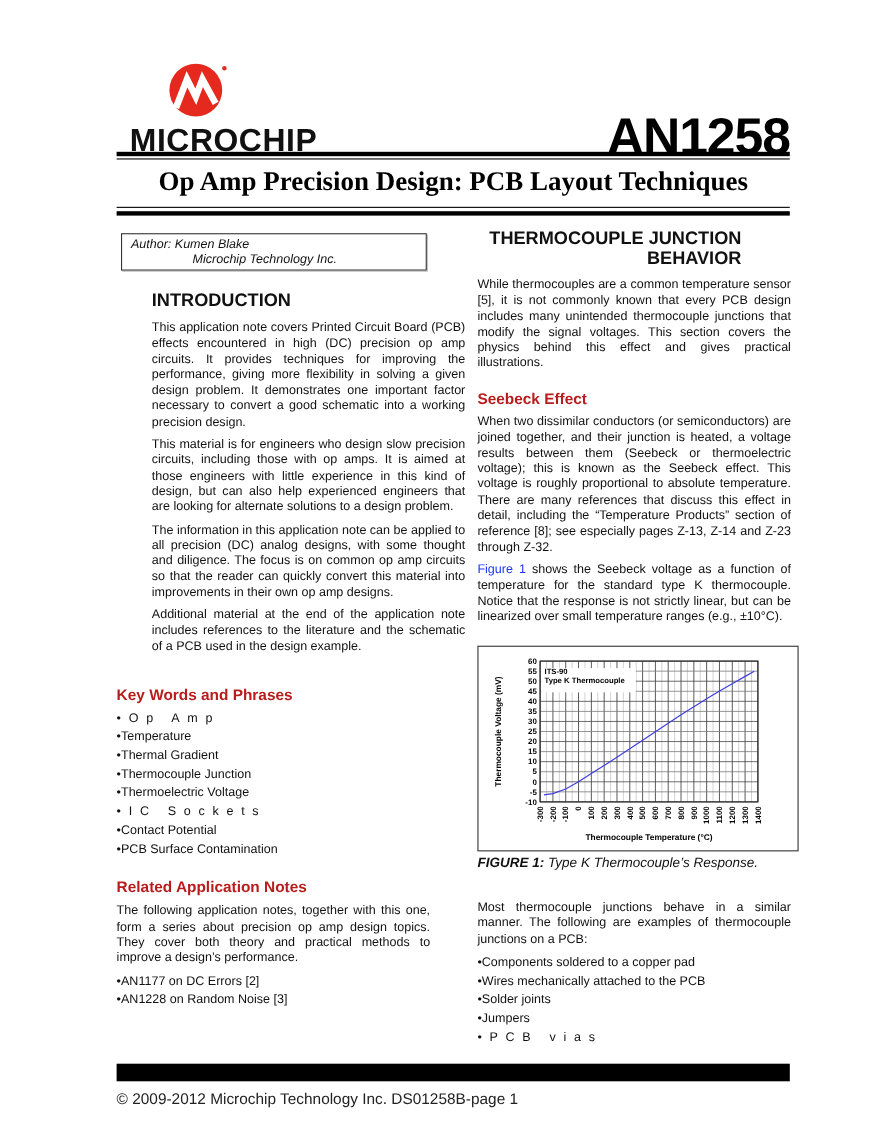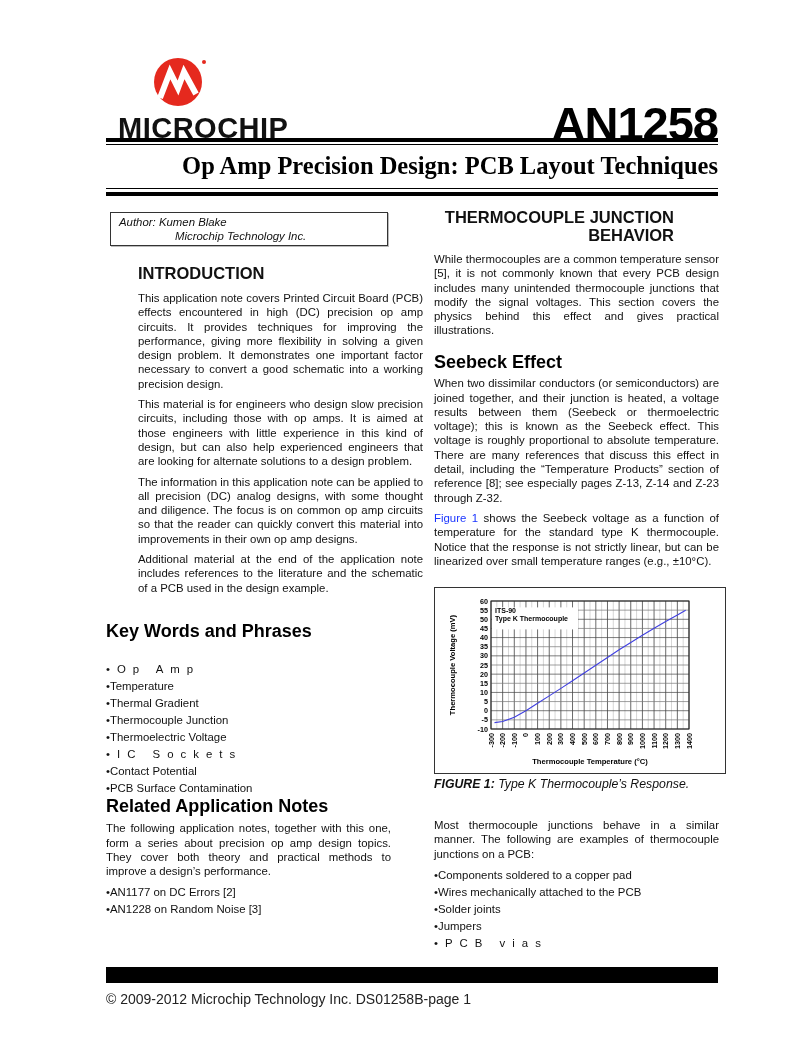--- a/index.html
+++ b/index.html
@@ -5,32 +5,32 @@
   html, body { margin:0; padding:0; background:#fff; }
   body { width:802px; height:1037px; position:relative; overflow:hidden;
          font-family:"Liberation Sans", sans-serif; color:#111; }
   .abs { position:absolute; }
   .logo { left:118px; top:60px; width:140px; height:80px; }
   .logo-word { position:absolute; left:0; top:52px; font-weight:bold; font-size:29px;
                letter-spacing:0.5px; color:#111; }
   .doc-no { right:84px; top:96px; font-size:47px; font-weight:bold; letter-spacing:-1px; color:#000; }
   .rule-thick { left:106px; width:612px; height:4px; background:#000; }
   .rule-thin { left:106px; width:612px; height:1px; background:#000; }
-  .title { left:106px; width:612px; top:152px; text-align:right;
+  .title { left:106px; width:612px; top:152px; text-align:center;
            font-family:"Liberation Serif", serif; font-weight:bold; font-size:24.5px; color:#000; }
   .col { width:285px; font-size:11.4px; line-height:14.3px; text-align:justify; }
   .col p { margin:0 0 6px 0; }
   .left { left:106px; }
   .right { left:434px; }
   .author-box { left:110px; top:212px; width:276px; height:32px; border:1px solid #333;
                 box-shadow:1px 1px 0 #bbb; font-style:italic; font-size:11.4px; line-height:14px; }
   .author-box .l1 { position:absolute; left:8px; top:2px; }
   .author-box .l2 { position:absolute; left:64px; top:16px; }
   h1.sec { margin:0; font-size:16.5px; line-height:18px; font-weight:bold; color:#111; }
-  h2.sub { margin:0; font-size:18px; font-weight:bold; color:#000000; }
+  h2.sub { margin:0; font-size:14px; font-weight:bold; color:#b91c1c; }
   ul.bul { list-style:none; margin:0; padding:0; }
   ul.bul li { line-height:17px; font-size:11.4px; }
   ul.bul li::before { content:"\2022 "; }
   .spaced { letter-spacing:7px; }
   .link { color:#1a35ff; }
   .fig-box { left:434px; top:587px; width:290px; height:185px; border:1px solid #333; }
   .caption { left:434px; top:777px; font-size:12.3px; line-height:15px; }
   .footer-bar { left:106px; top:967px; width:612px; height:16px; background:#000; }
   .footer-text { left:106px; top:991px; font-size:14px; color:#222; }
   svg text { font-family:"Liberation Sans", sans-serif; }
@@ -61,21 +61,21 @@
 
 <div class="abs col left" style="top:264px;margin-left:32px;">
   <h1 class="sec" style="margin-bottom:9px;">INTRODUCTION</h1>
   <p>This application note covers Printed Circuit Board (PCB) effects encountered in high (DC) precision op amp circuits. It provides techniques for improving the performance, giving more flexibility in solving a given design problem. It demonstrates one important factor necessary to convert a good schematic into a working precision design.</p>
   <p>This material is for engineers who design slow precision circuits, including those with op amps. It is aimed at those engineers with little experience in this kind of design, but can also help experienced engineers that are looking for alternate solutions to a design problem.</p>
   <p>The information in this application note can be applied to all precision (DC) analog designs, with some thought and diligence. The focus is on common op amp circuits so that the reader can quickly convert this material into improvements in their own op amp designs.</p>
   <p>Additional material at the end of the application note includes references to the literature and the schematic of a PCB used in the design example.</p>
 </div>
 
 <div class="abs col left" style="top:624px;">
-  <h2 class="sub" style="margin-bottom:23px;">Key Words and Phrases</h2>
+  <h2 class="sub" style="margin-bottom:7px;">Key Words and Phrases</h2>
   <ul class="bul">
     <li class="spaced">Op Amp</li>
     <li>Temperature</li>
     <li>Thermal Gradient</li>
     <li>Thermocouple Junction</li>
     <li>Thermoelectric Voltage</li>
     <li class="spaced">IC Sockets</li>
     <li>Contact Potential</li>
     <li>PCB Surface Contamination</li>
   </ul>

